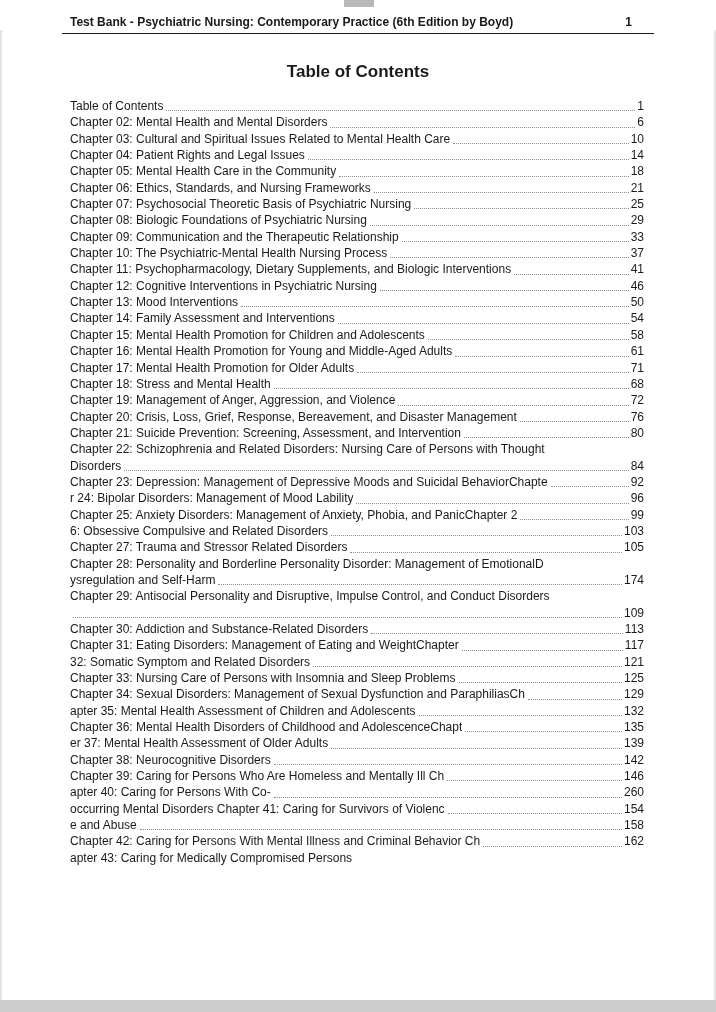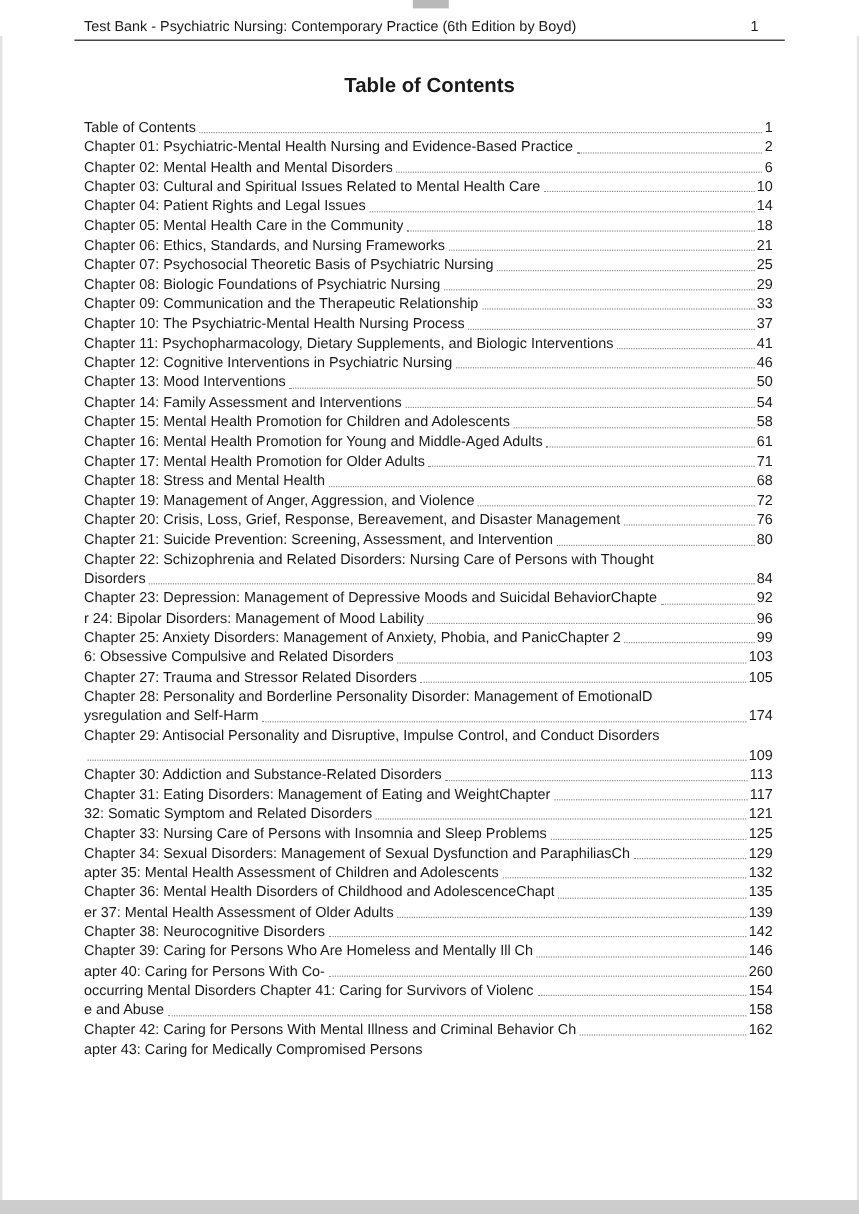--- a/index.html
+++ b/index.html
@@ -44,20 +44,21 @@
   }
   .header {
     margin: 15px 60px 0 60px;
     display: flex;
     justify-content: space-between;
     align-items: flex-end;
     border-bottom: 1.5px solid #1a1a1a;
     padding: 0 0 4px 8px;
     font-size: 12px;
     line-height: 14px;
+    font-weight: bold;
   }
   .header .hdr-page {
     padding-right: 22px;
   }
   .doc-title {
     margin-top: 28px;
     text-align: center;
     font-size: 17px;
     font-weight: bold;
     line-height: 20px;
@@ -106,25 +107,20 @@
 
   <div class="doc-title">Table of Contents</div>
 
   <div class="toc">
       <div class="toc-row">
         <span class="toc-text">Table of Contents</span>
         <span class="toc-dots"></span>
         <span class="toc-page">1</span>
       </div>
       <div class="toc-row">
-        <span class="toc-text">Chapter 01: Psychiatric-Mental Health Nursing and Evidence-Based Practice</span>
-        <span class="toc-dots"></span>
-        <span class="toc-page">2</span>
-      </div>
-      <div class="toc-row">
         <span class="toc-text">Chapter 02: Mental Health and Mental Disorders</span>
         <span class="toc-dots"></span>
         <span class="toc-page">6</span>
       </div>
       <div class="toc-row">
         <span class="toc-text">Chapter 03: Cultural and Spiritual Issues Related to Mental Health Care</span>
         <span class="toc-dots"></span>
         <span class="toc-page">10</span>
       </div>
       <div class="toc-row">

